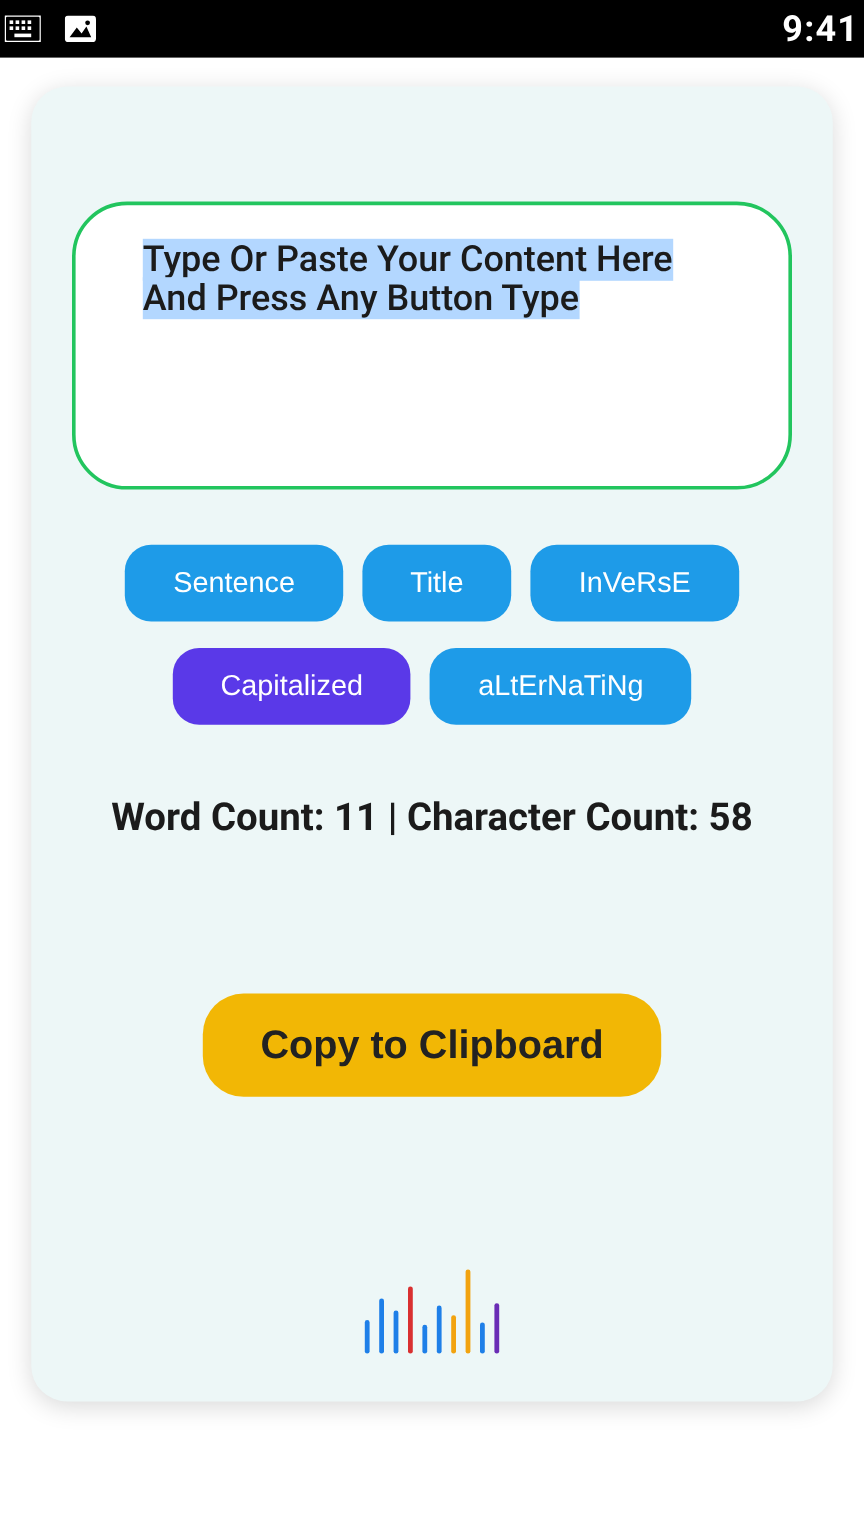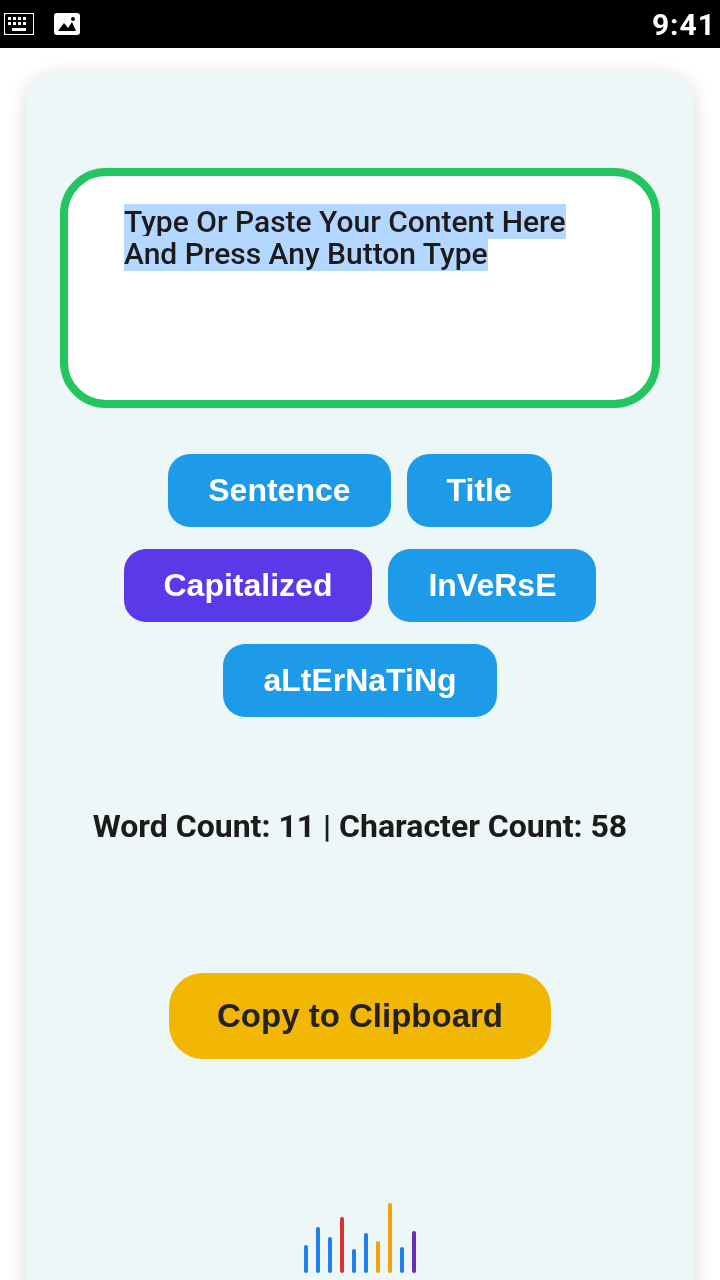--- a/index.html
+++ b/index.html
@@ -28,21 +28,21 @@
     border-radius: 30px;
     box-shadow: 0 4px 20px rgba(0,0,0,0.15);
     padding: 96px 18px 40px 18px;
   }
   
   .textarea-wrap {
     margin: 0 auto;
     width: 600px;
     height: 240px;
     background: #fff;
-    border: 8px solid #22c55e;
+    border: 3px solid #22c55e;
     border-radius: 46px;
     padding: 30px 56px;
     position: relative;
   }
   .textarea-content {
     font-size: 30px;
     font-weight: 500;
     line-height: 1.05;
     color: #1b1b1b;
   }
@@ -56,31 +56,31 @@
     flex-wrap: wrap;
     justify-content: center;
     gap: 22px 16px;
     padding: 0 2px;
   }
   .case-btn {
     background: #1e9be8;
     color: #fff;
     border: none;
     border-radius: 22px;
-    font-size: 32px;
-    font-weight: 700;
+    font-size: 24px;
+    font-weight: 400;
     padding: 18px 40px;
     cursor: pointer;
   }
   .case-btn.active {
     background: #5a39e8;
   }
   
   .counts {
-    margin-top: 90px;
+    margin-top: 58px;
     text-align: center;
     font-size: 32px;
     font-weight: 700;
     color: #1b1b1b;
   }
   
   .copy-btn {
     display: block;
     margin: 128px auto 0 auto;
     background: #f2b705;
@@ -138,22 +138,22 @@
   <div class="textarea-wrap">
     <div class="textarea-content">
       <span class="sel">Type Or Paste Your Content Here</span><br>
       <span class="sel">And Press Any Button Type</span>
     </div>
   </div>
 
   <div class="btn-grid">
     <button class="case-btn">Sentence</button>
     <button class="case-btn">Title</button>
+    <button class="case-btn">InVeRsE</button>
     <button class="case-btn active">Capitalized</button>
-    <button class="case-btn">InVeRsE</button>
     <button class="case-btn">aLtErNaTiNg</button>
   </div>
 
   <div class="counts">
     <span>Word Count:</span>
     <span>11</span>
     <span>|</span>
     <span>Character Count:</span>
     <span>58</span>
   </div>

